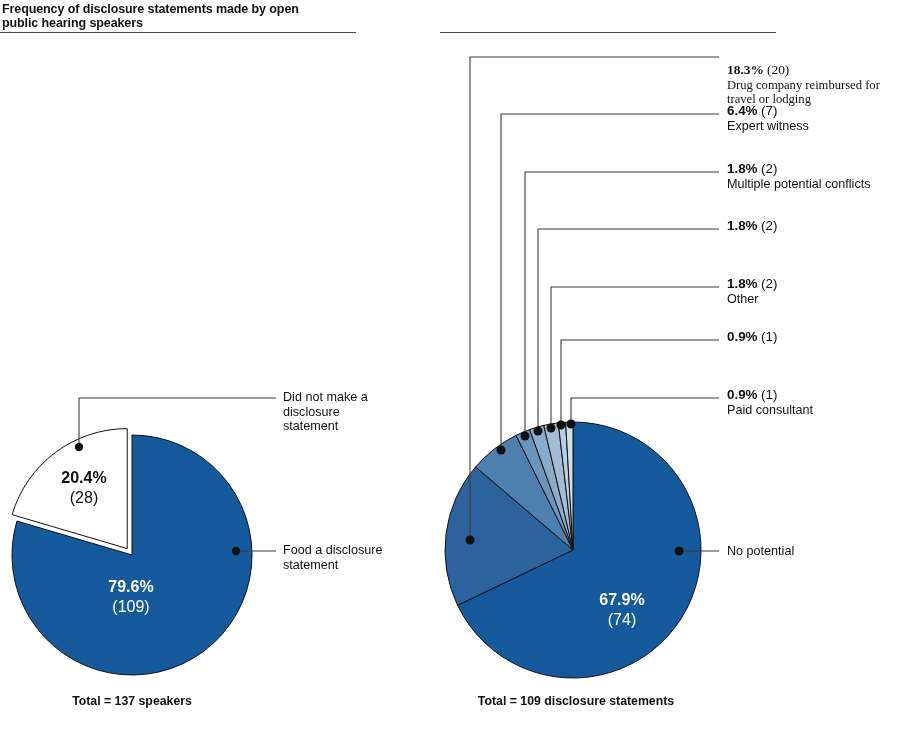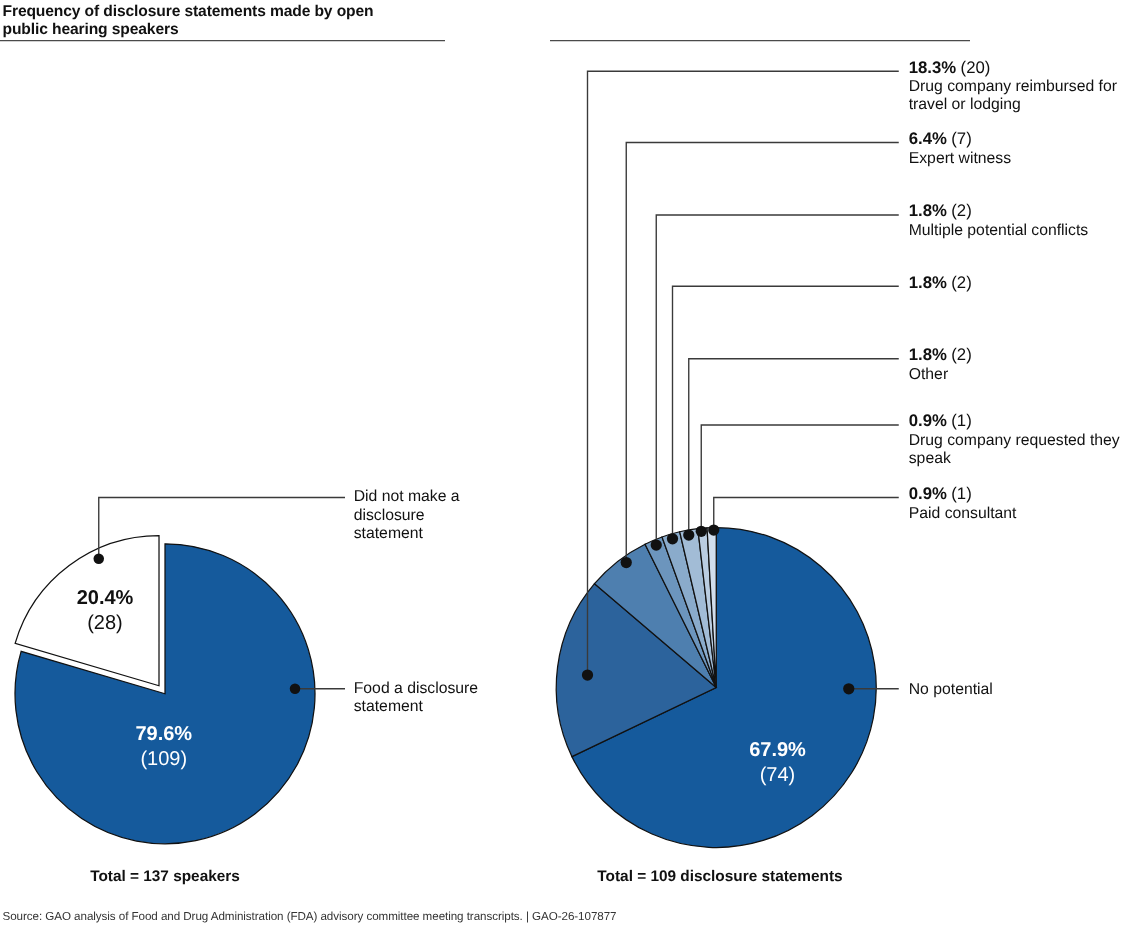--- a/index.html
+++ b/index.html
@@ -159,21 +159,21 @@
 
       <path class="leader" d="M 571 424 L 571 398 L 719 398"></path>
       <circle class="dot" cx="571" cy="424" r="4.5"></circle>
     </g>
   </svg>
 
   <div class="plain-label" style="left:283px;top:390px;width:110px;">Did not make a disclosure statement</div>
 
   <div class="plain-label" style="left:283px;top:543px;width:110px;">Food a disclosure statement</div>
 
-  <div class="callout" style="left:727px;top:47px;width:172px;">
+  <div class="callout" style="left:727px;top:63px;width:172px;font-family:Liberation Serif, serif;">
     <span class="pct">18.3%</span>
     <span class="cnt">(20)</span>
     <span class="desc">Drug company reimbursed for travel or lodging</span>
   </div>
 
   <div class="callout" style="left:727px;top:104px;width:172px;">
     <span class="pct">6.4%</span>
     <span class="cnt">(7)</span>
     <span class="desc">Expert witness</span>
   </div>
@@ -191,30 +191,28 @@
 
   <div class="callout" style="left:727px;top:277px;width:172px;">
     <span class="pct">1.8%</span>
     <span class="cnt">(2)</span>
     <span class="desc">Other</span>
   </div>
 
   <div class="callout" style="left:727px;top:330px;width:172px;">
     <span class="pct">0.9%</span>
     <span class="cnt">(1)</span>
-    <span class="desc">Drug company requested they speak</span>
   </div>
 
   <div class="callout" style="left:727px;top:388px;width:172px;">
     <span class="pct">0.9%</span>
     <span class="cnt">(1)</span>
     <span class="desc">Paid consultant</span>
   </div>
 
   <div class="plain-label" style="left:727px;top:544px;width:150px;">No potential</div>
 
   <div class="total" style="left:32px;top:694px;width:200px;">Total = 137 speakers</div>
 
   <div class="total" style="left:460px;top:694px;width:232px;">Total = 109 disclosure statements</div>
 
-  <div class="source">Source: GAO analysis of Food and Drug Administration (FDA) advisory committee meeting transcripts.  |  GAO-26-107877</div>
 
 </div>
 
 </body></html>

